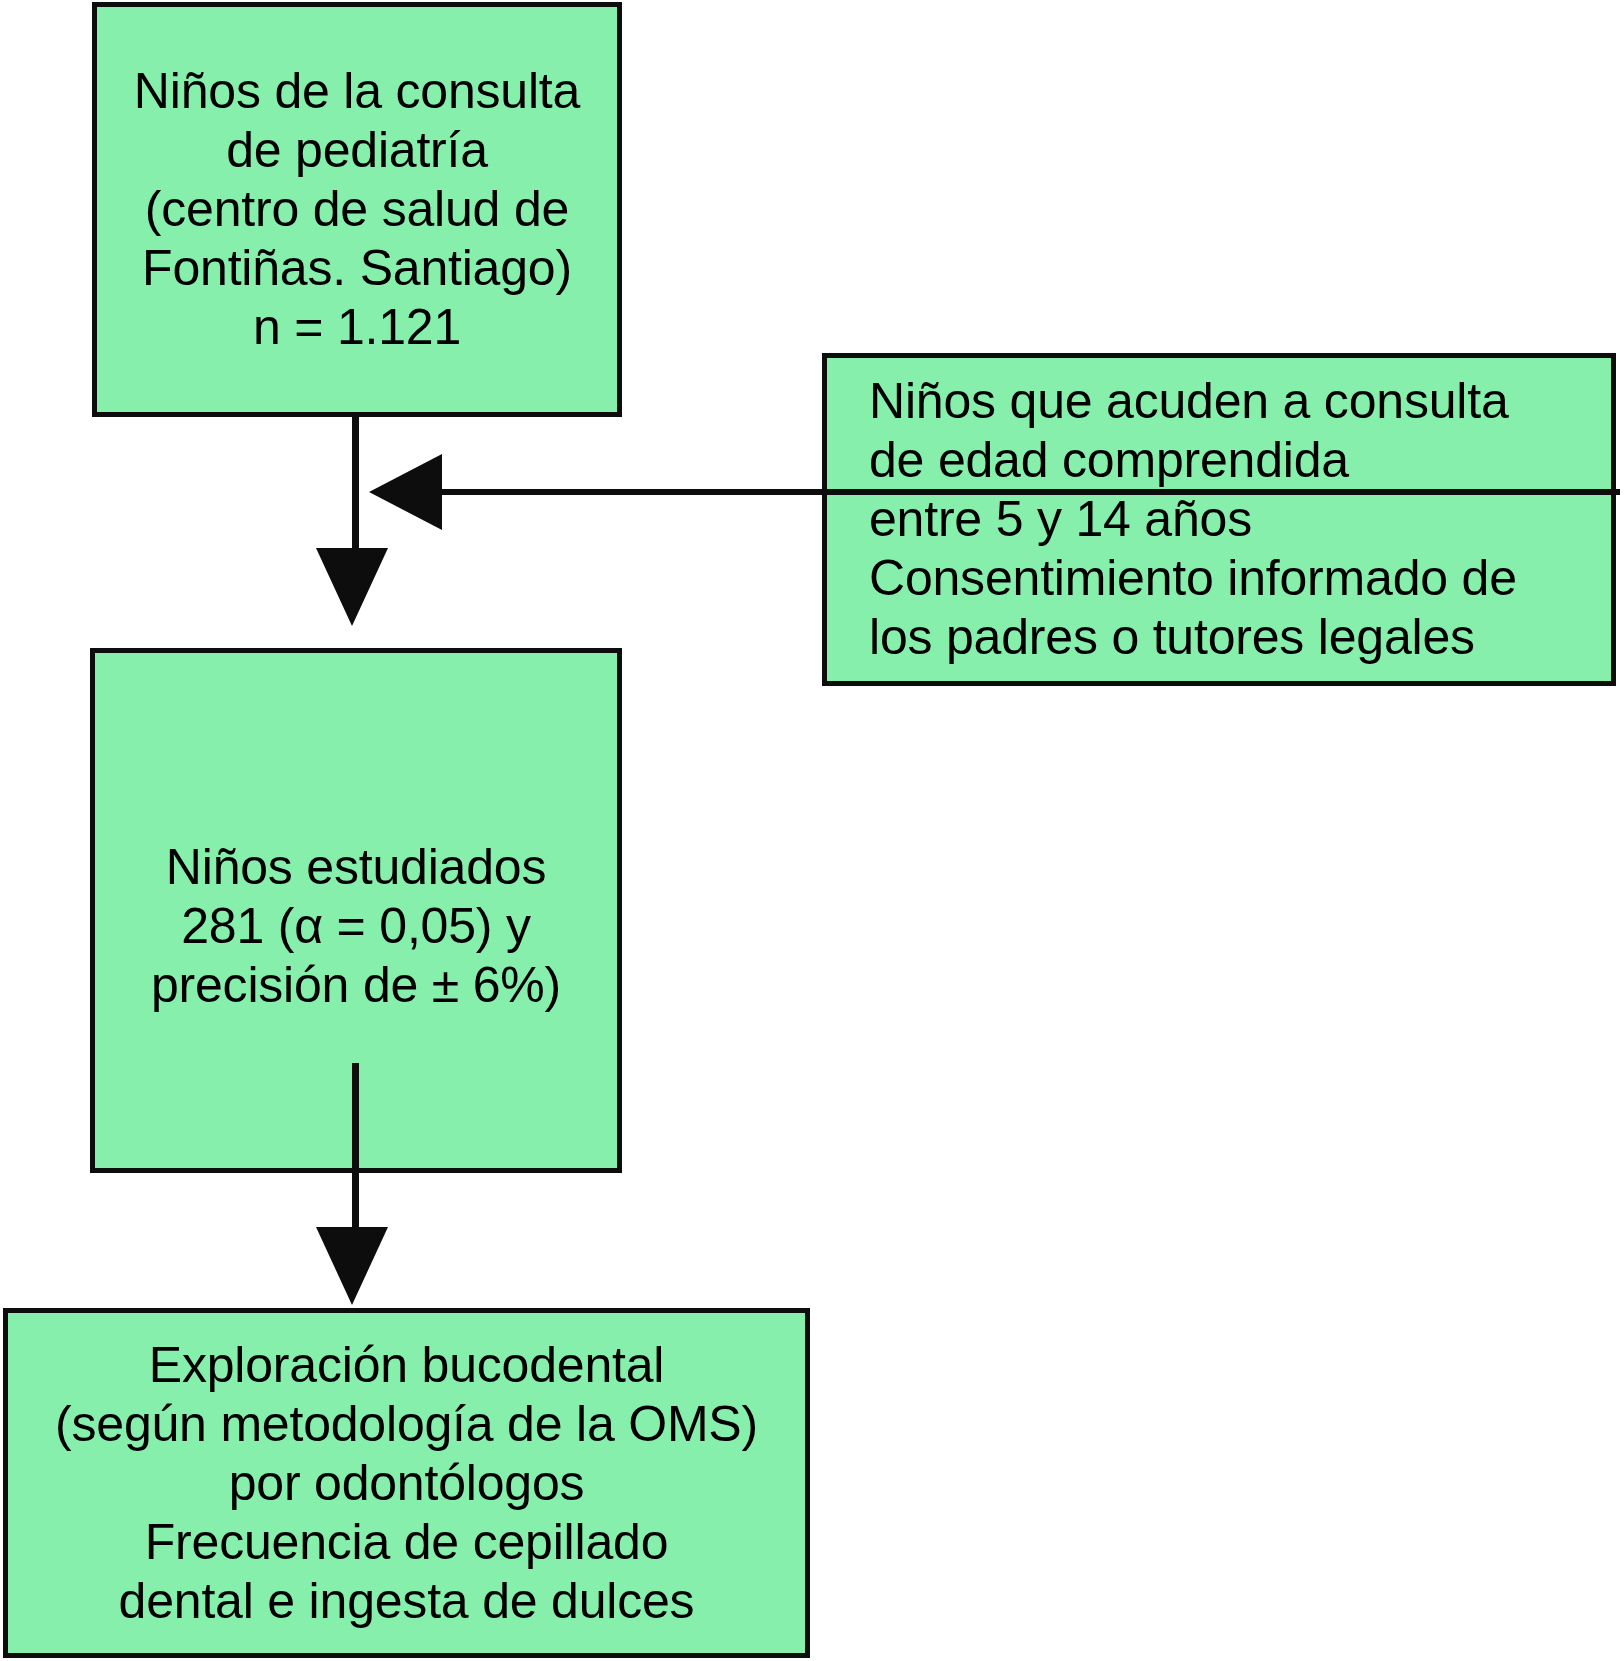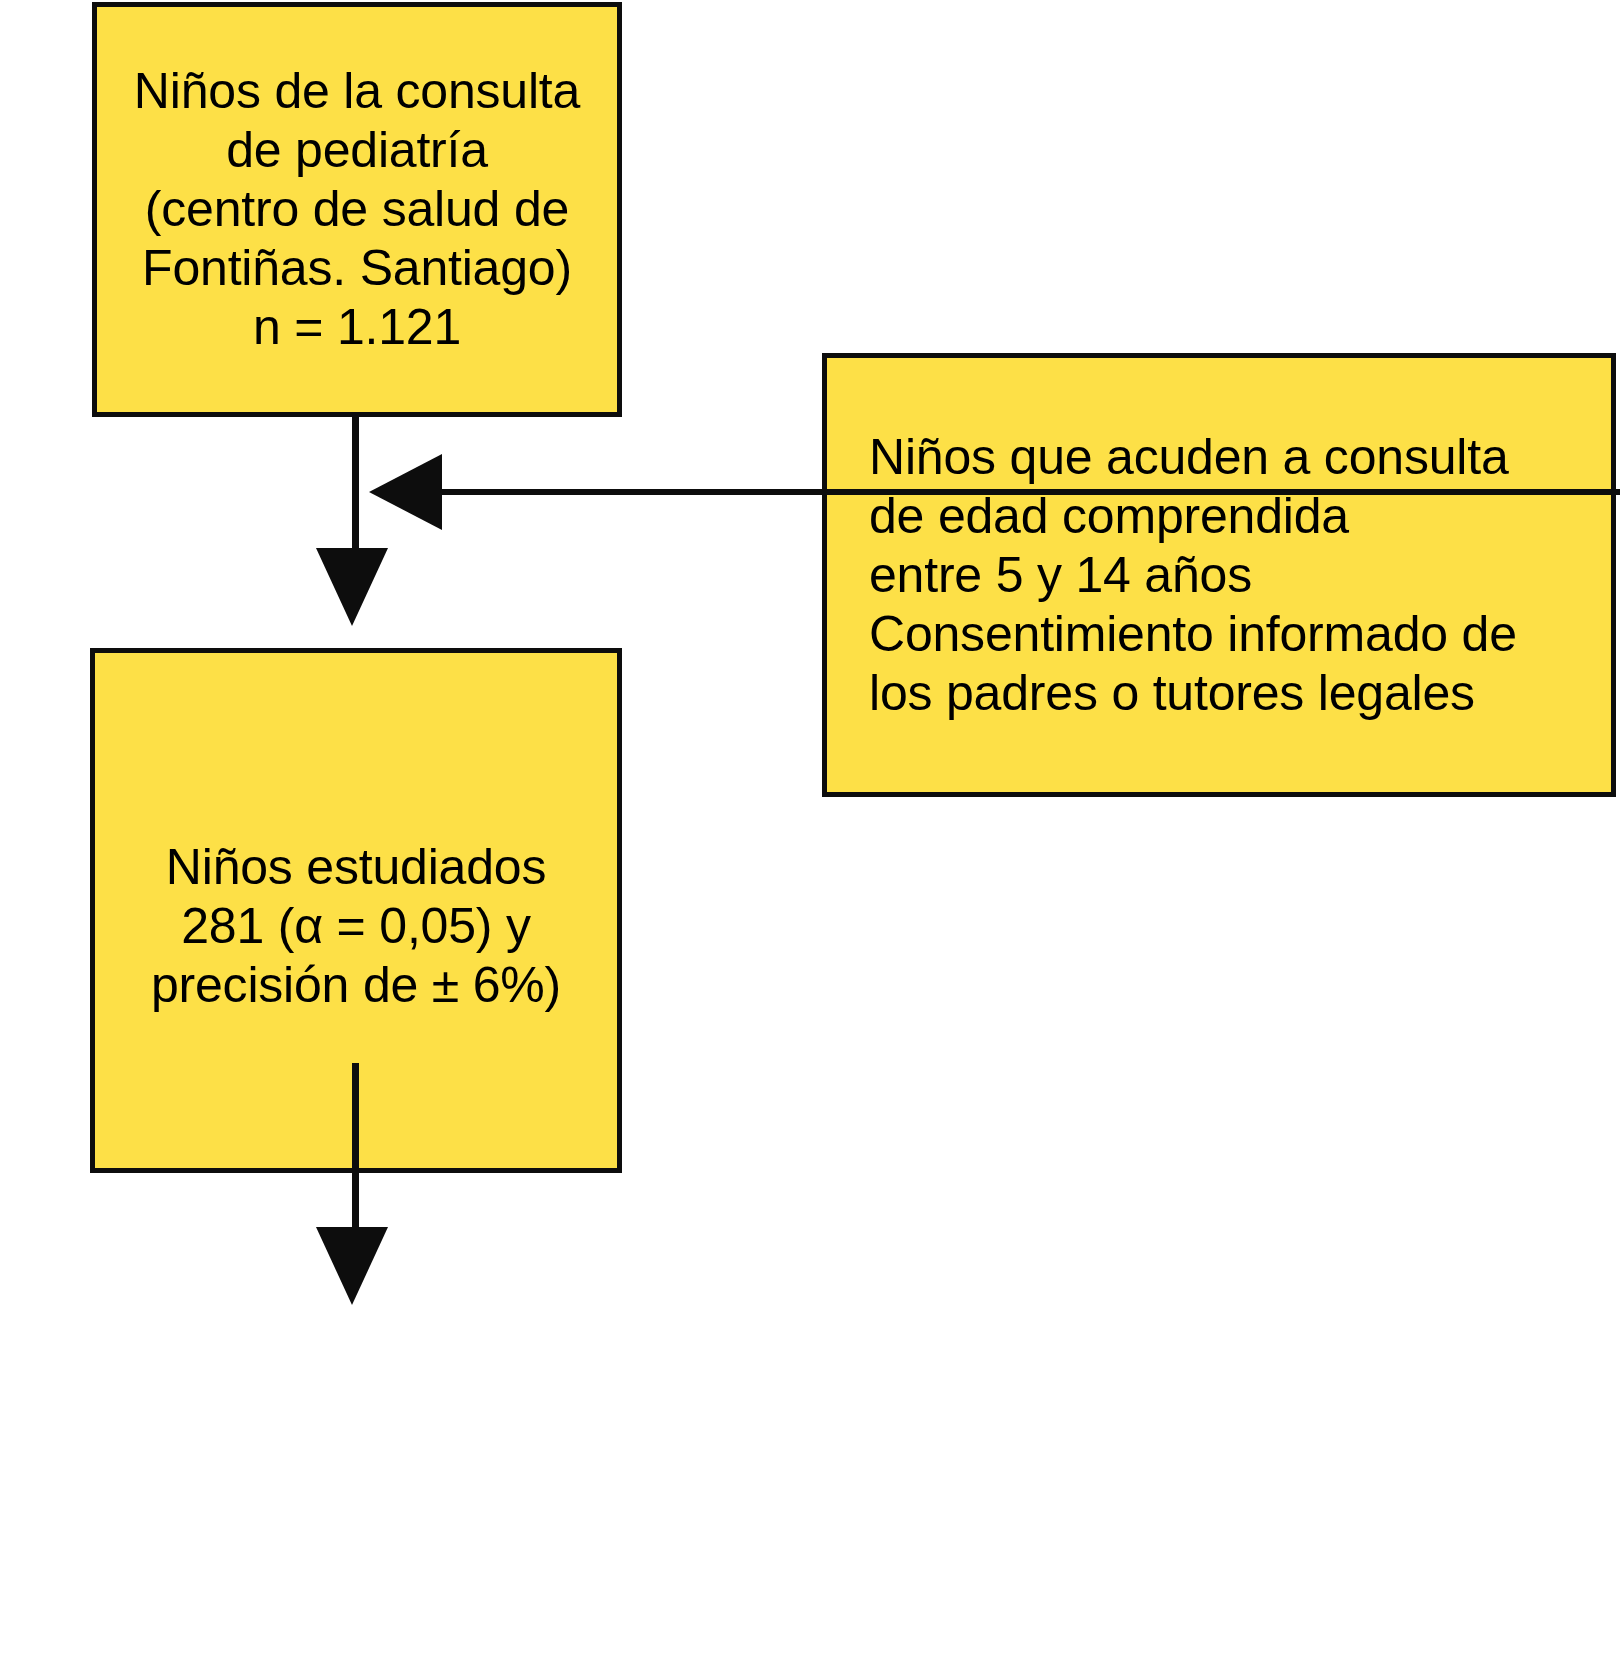--- a/index.html
+++ b/index.html
@@ -13,37 +13,37 @@
     height: 1661px;
     background: #ffffff;
     overflow: hidden;
     font-family: "Liberation Sans", sans-serif;
     color: #000000;
   }
   .node-box {
     position: absolute;
     box-sizing: border-box;
     border: 5px solid #0d0d0d;
-    background: #fde047;
+    background: #86efac;
     display: flex;
     flex-direction: column;
     justify-content: center;
   }
   .node-text {
     font-size: 50px;
     line-height: 1.18;
     letter-spacing: -0.2px;
     white-space: pre-line;
   }
   .text-center { text-align: center; }
   .text-left { text-align: left; }
 
   
   #box-source    { left: 92px;  top: 2px;    width: 530px; height: 415px; }
-  #box-criteria  { left: 822px; top: 353px;  width: 794px; height: 444px; }
+  #box-criteria  { left: 822px; top: 353px;  width: 794px; height: 333px; }
   #box-studied   { left: 90px;  top: 648px;  width: 532px; height: 525px; }
   #box-exam      { left: 3px;   top: 1308px; width: 807px; height: 350px; }
 
   #box-source .node-text   { padding: 0 14px; }
   #box-criteria .node-text { padding: 0 0 0 42px; }
   #box-studied .node-text  { padding: 0 14px; position: relative; top: 16px; }
   #box-exam .node-text     { padding: 0 10px; }
 
   
   .conn-line {
@@ -98,20 +98,27 @@
 Consentimiento informado de
 los padres o tutores legales</div>
   </div>
 
   <div class="node-box" id="box-studied">
     <div class="node-text text-center">Niños estudiados
 281 (α = 0,05) y
 precisión de ± 6%)</div>
   </div>
 
+  <div class="node-box" id="box-exam">
+    <div class="node-text text-center">Exploración bucodental
+(según metodología de la OMS)
+por odontólogos
+Frecuencia de cepillado
+dental e ingesta de dulces</div>
+  </div>
 
   <div class="conn-line v-line" id="arrow1-line"></div>
   <div class="arrowhead-down" id="arrow1-head"></div>
 
   <div class="conn-line h-line" id="arrow3-line"></div>
   <div class="arrowhead-left" id="arrow3-head"></div>
 
   <div class="conn-line v-line" id="arrow2-line"></div>
   <div class="arrowhead-down" id="arrow2-head"></div>
 

